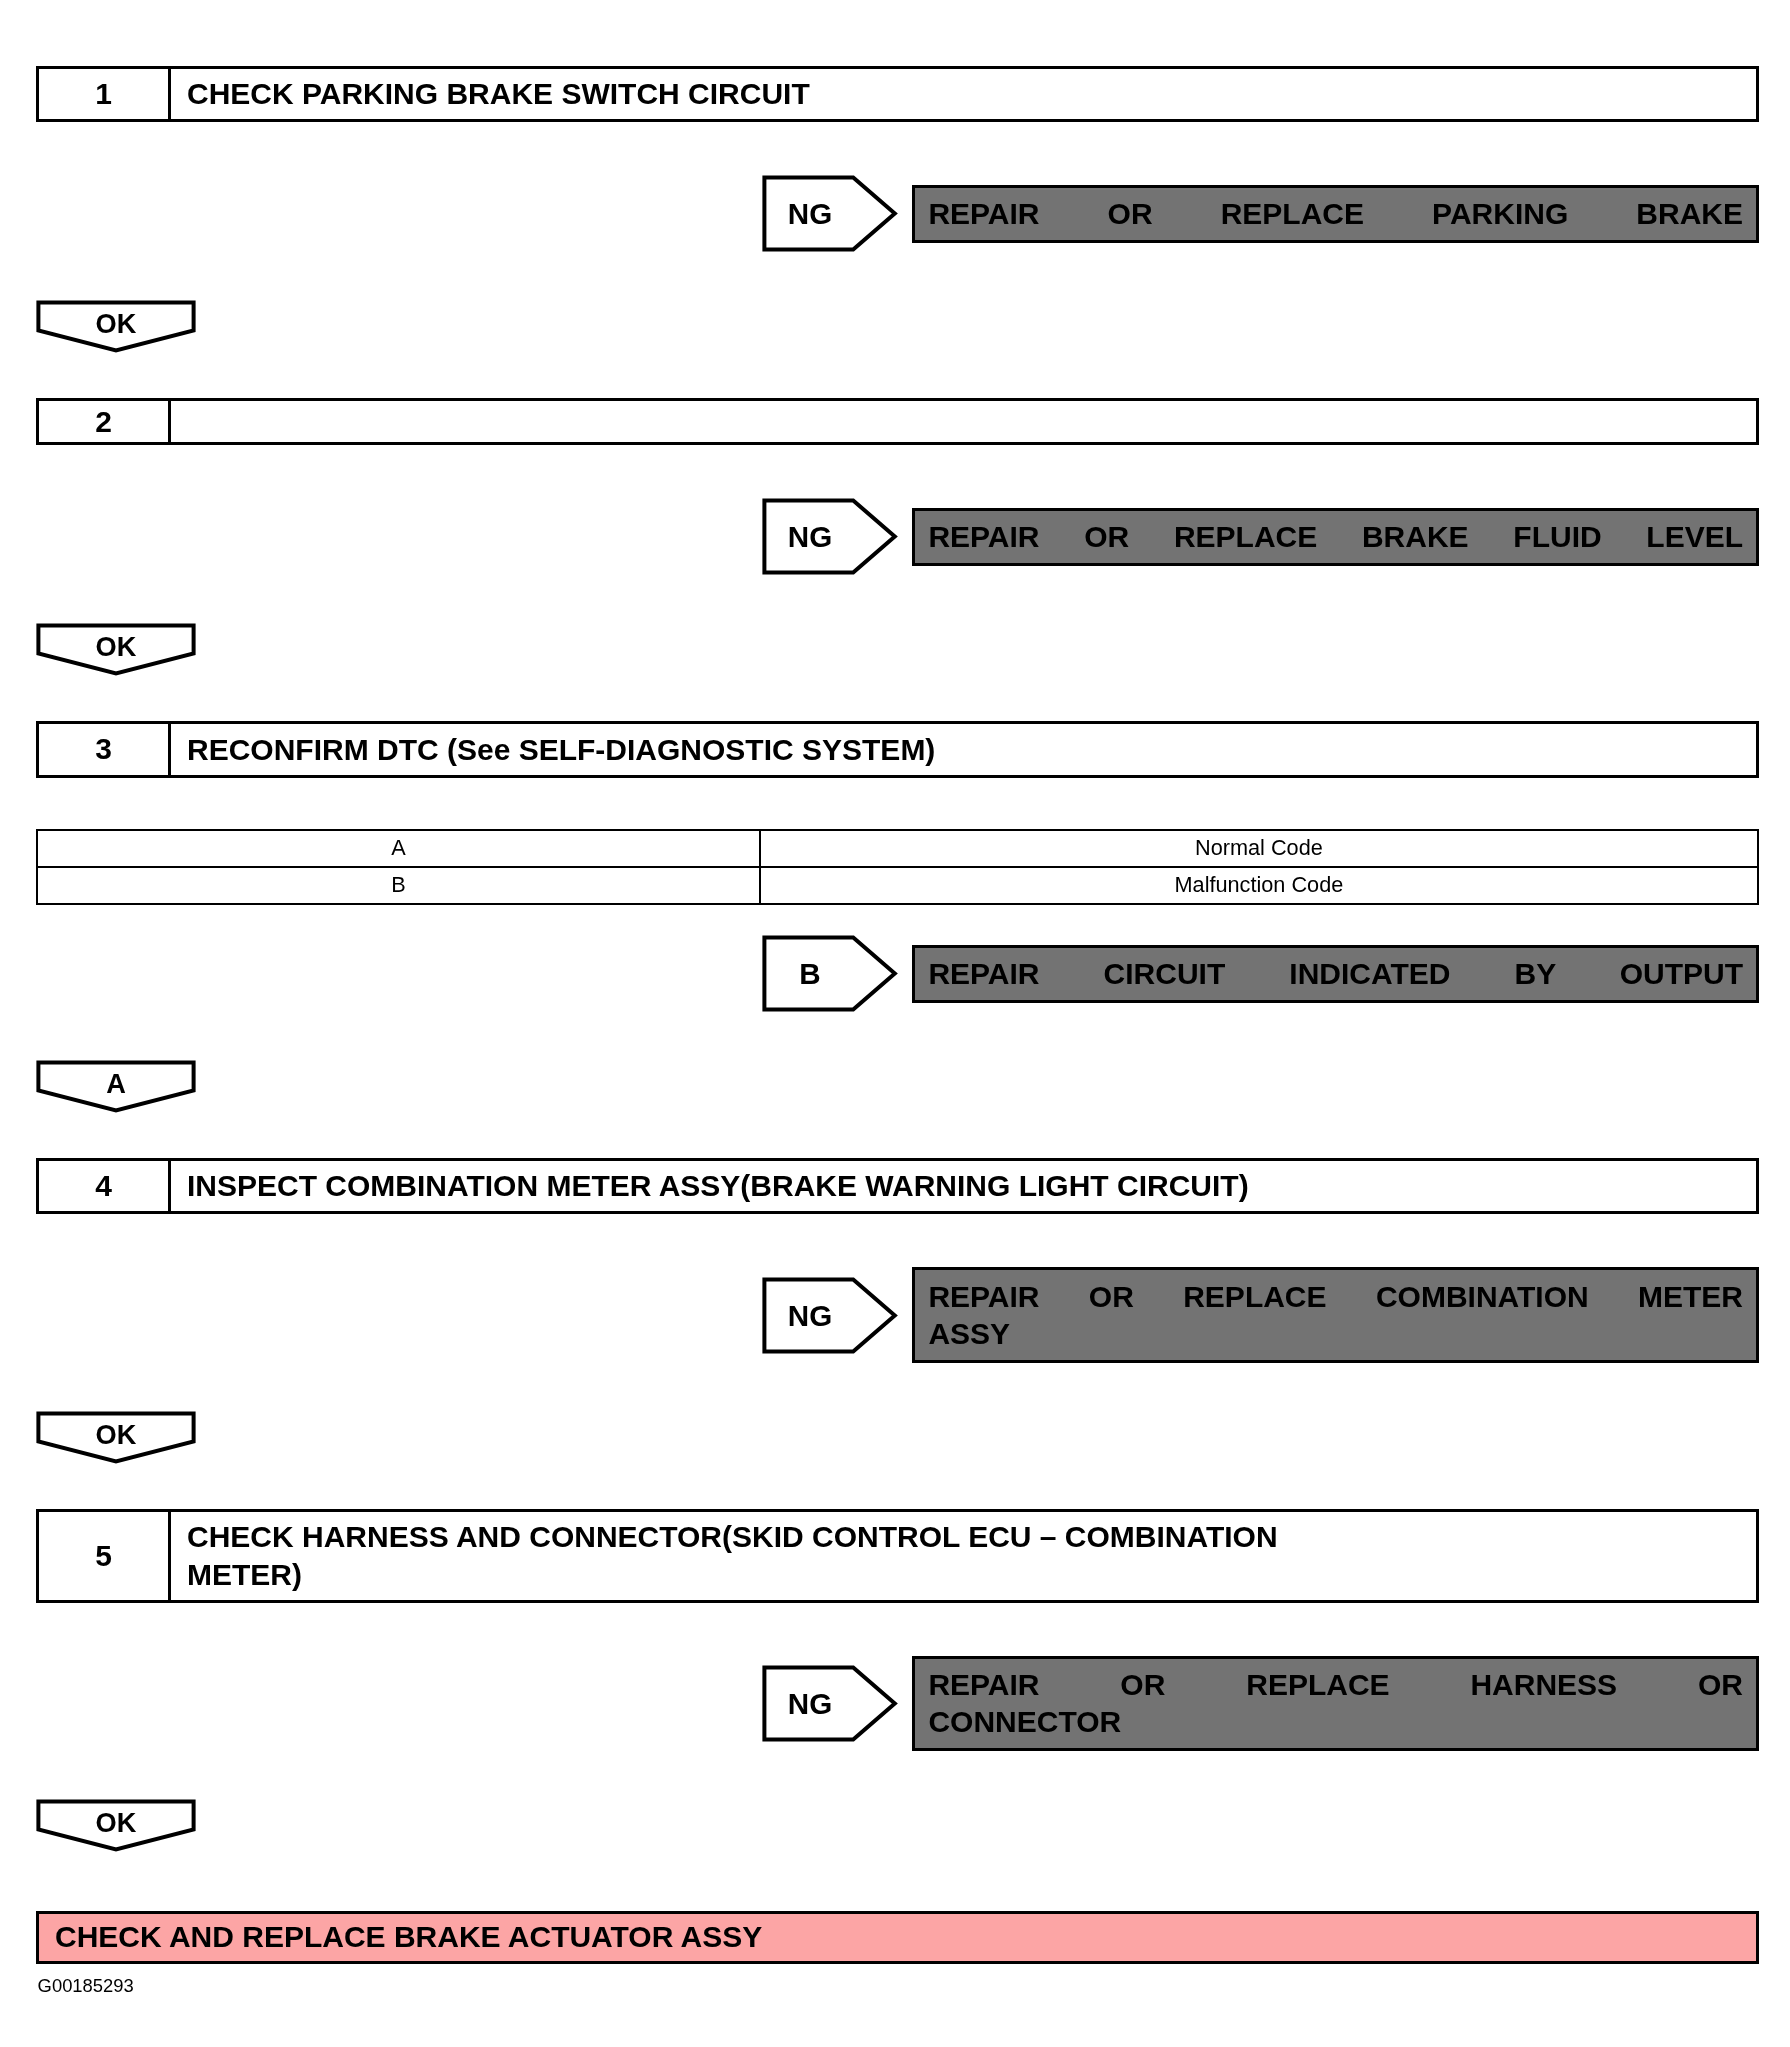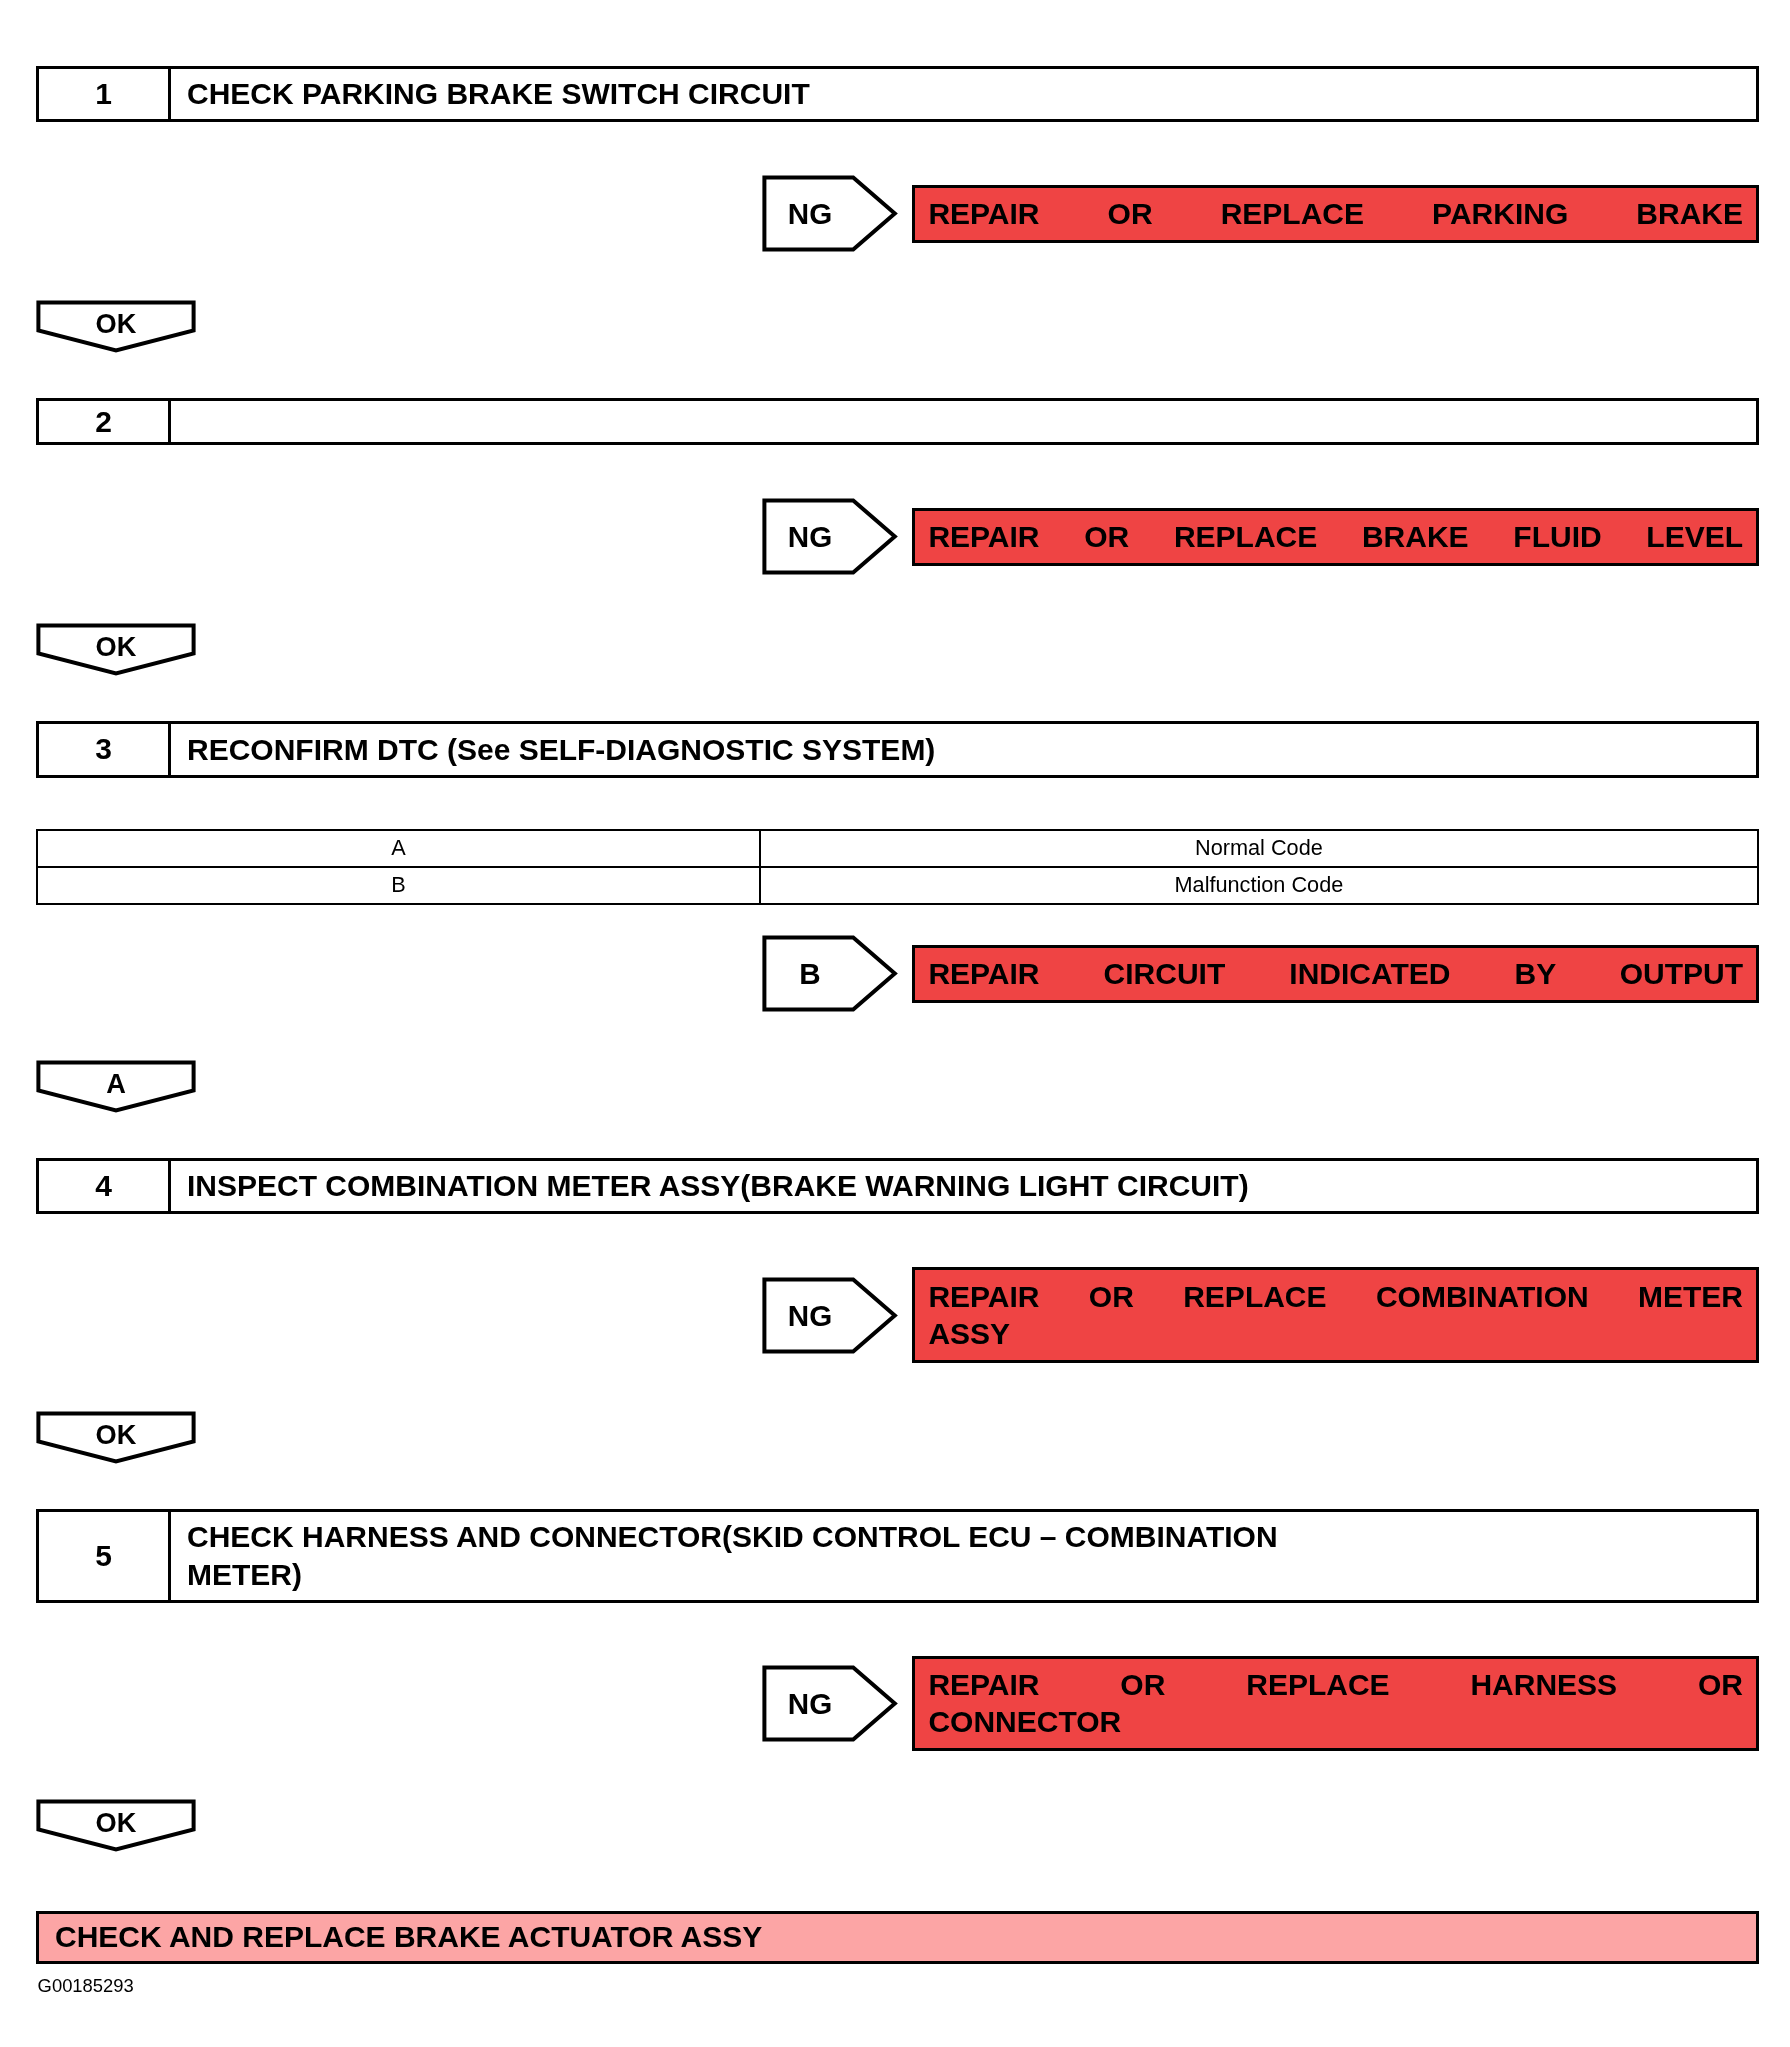--- a/index.html
+++ b/index.html
@@ -49,21 +49,21 @@
     margin-top: 53px;
   }
   .branch-row.tight { margin-top: 30.5px; }
   .action-box {
     flex: 1;
     border: 3.2px solid #000;
     padding: 7.2px 13px;
     font-weight: bold;
     font-size: 30px;
     line-height: 1.25;
-    background: #ef4444;
+    background: #737373;
   }
   .jline { text-align: justify; text-align-last: justify; }
   .lline { text-align: left; }
 
   
   .connector { margin-top: 48px; }
 
   
   svg .shape { fill: #fff; stroke: #000; stroke-width: 5; stroke-linejoin: miter; }
   svg text {

